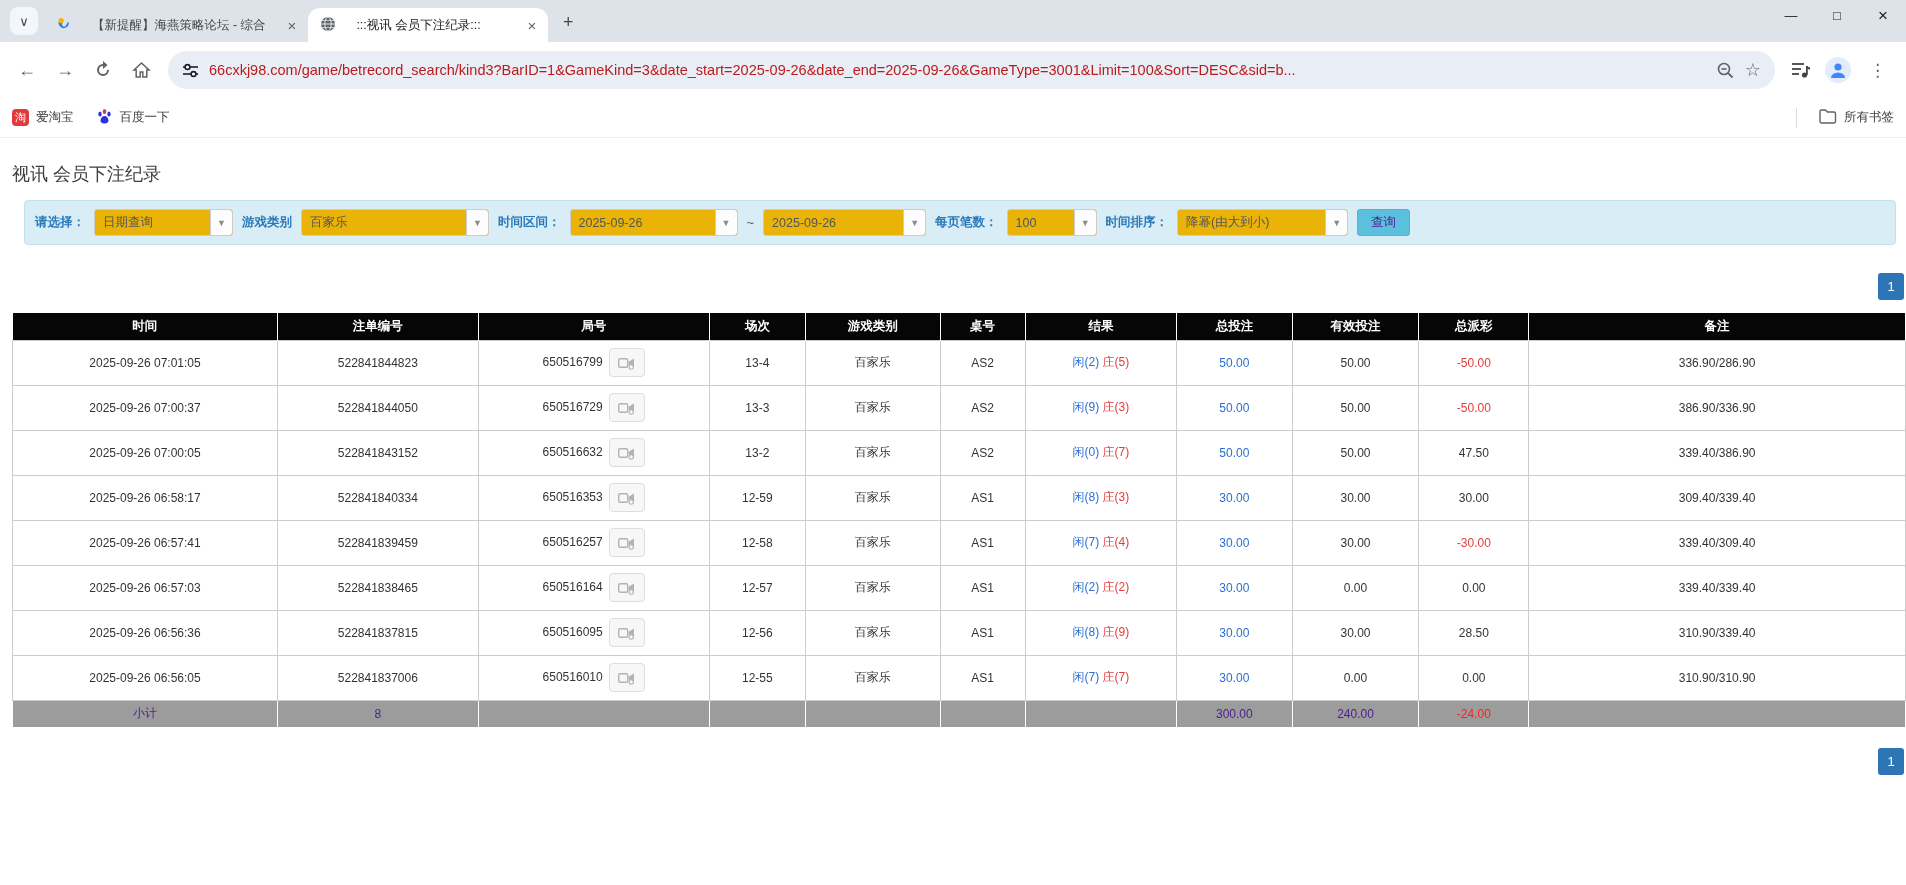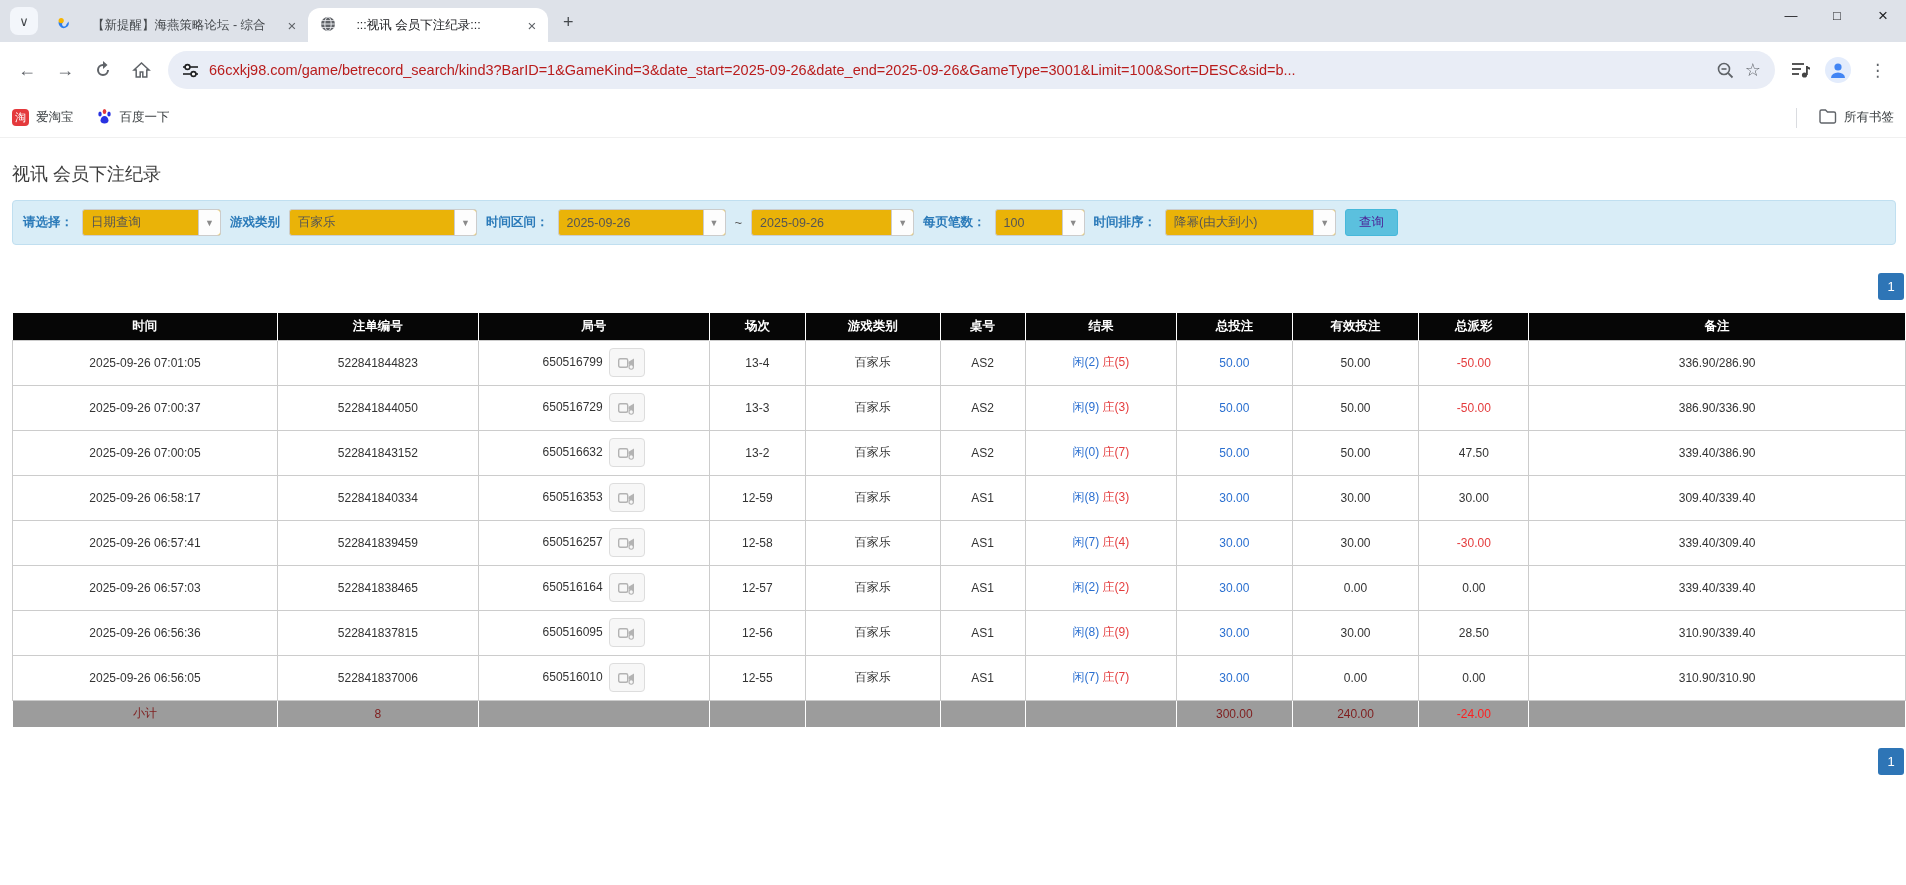--- a/index.html
+++ b/index.html
@@ -38,21 +38,21 @@
   .bm-item { display:flex; align-items:center; gap:7px; font-size:12.5px; color:#3c4043; cursor:pointer; }
   .bm-fav-tb { width:17px; height:17px; border-radius:4px; background:#e4393c; color:#fff; font-size:11px;
     display:flex; align-items:center; justify-content:center; }
   .bm-spacer { flex:1; }
   .bm-divider { width:1px; height:20px; background:#dadce0; }
 
   
   .content { padding:0 0 0 12px; }
   .page-title { margin:24px 0 0 0; font-size:18px; font-weight:400; color:#3d3d3d; }
 
-  .filter-bar { margin:14px 10px 0 0; background:#d9edf7; border:1px solid #c0dff0; border-radius:4px;
+  .filter-bar { margin:14px 10px 0 12px; background:#d9edf7; border:1px solid #c0dff0; border-radius:4px;
     padding:8px 10px; display:flex; align-items:center; gap:9px; }
   .f-label { color:#2a7ab9; font-size:12.5px; font-weight:bold; white-space:nowrap; }
   .sel { height:27px; background:#eab308; border:1px solid #ccc; border-radius:3px;
     display:flex; align-items:center; cursor:pointer; }
   .sel .sel-val { flex:1; padding:0 8px; font-size:12.5px; color:#555; white-space:nowrap; }
   .sel .sel-arrow { width:22px; align-self:stretch; border-left:1px solid #ccc; background:#fdfdfd;
     display:flex; align-items:center; justify-content:center; color:#8a8a8a; font-size:9px; border-radius:0 3px 3px 0; }
   .tilde { color:#555; font-size:13px; }
   .search-btn { height:27px; padding:0 13px; background:#5bc0de; color:#4c1d95; border:1px solid #46b8da;
     border-radius:3px; font-size:12.5px; cursor:pointer; }
@@ -70,21 +70,21 @@
   .records th { background:#060606; color:#fff; font-size:12.5px; font-weight:bold; height:27px;
     border-right:1px solid #fff; }
   .records td { height:45px; text-align:center; font-size:12px; color:#333; border:1px solid #ccc;
     background:#fff; overflow:hidden; white-space:nowrap; }
   .res-p { color:#2a6fd0; }
   .res-b { color:#e43b3c; }
   .amt-link { color:#2a6fd0; cursor:pointer; }
   td.pay.neg { color:#e43b3c; }
   .video-btn { display:inline-flex; align-items:center; justify-content:center; width:36px; height:29px;
     border:1px solid #ddd; border-radius:4px; background:#f7f7f7; vertical-align:middle; margin-left:6px; cursor:pointer; }
-  .records tr.sum-row td { background:#9c9c9c; color:#7f1d1d; height:27px; border:1px solid #fff; font-size:12px; }
+  .records tr.sum-row td { background:#9c9c9c; color:#4c1d95; height:27px; border:1px solid #fff; font-size:12px; }
   .records tr.sum-row td.pay { color:#ff1f1f; }
 
   
   .c1{width:14.0%}.c2{width:10.6%}.c3{width:12.2%}.c4{width:5.1%}.c5{width:7.1%}
   .c6{width:4.5%}.c7{width:8.0%}.c8{width:6.1%}.c9{width:6.7%}.c10{width:5.8%}.c11{width:19.9%}
 </style>
 </head>
 <body>
 
 <div>

